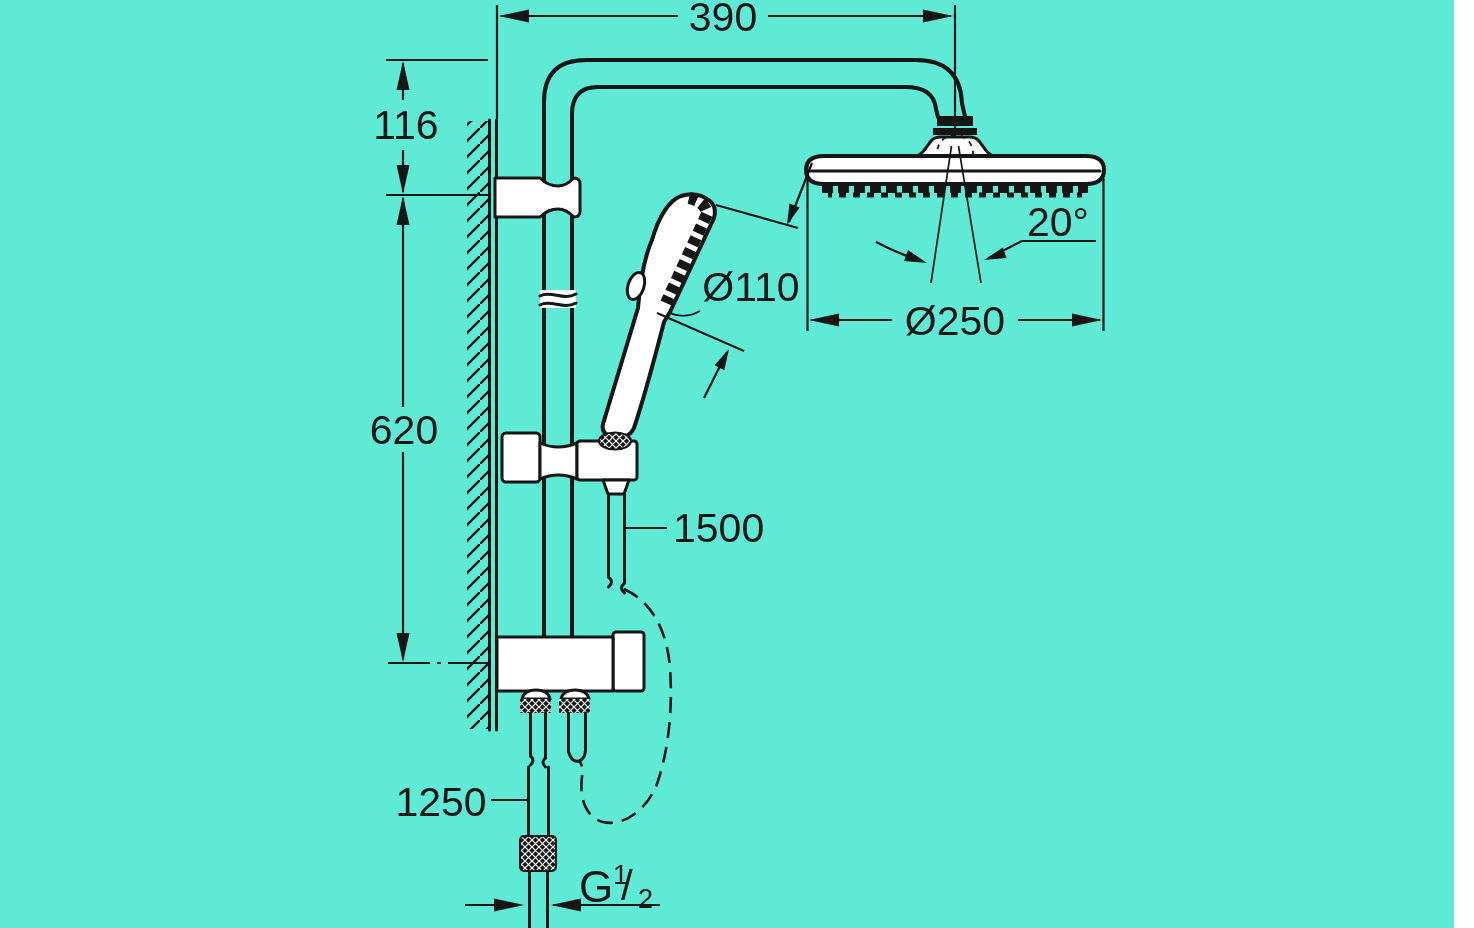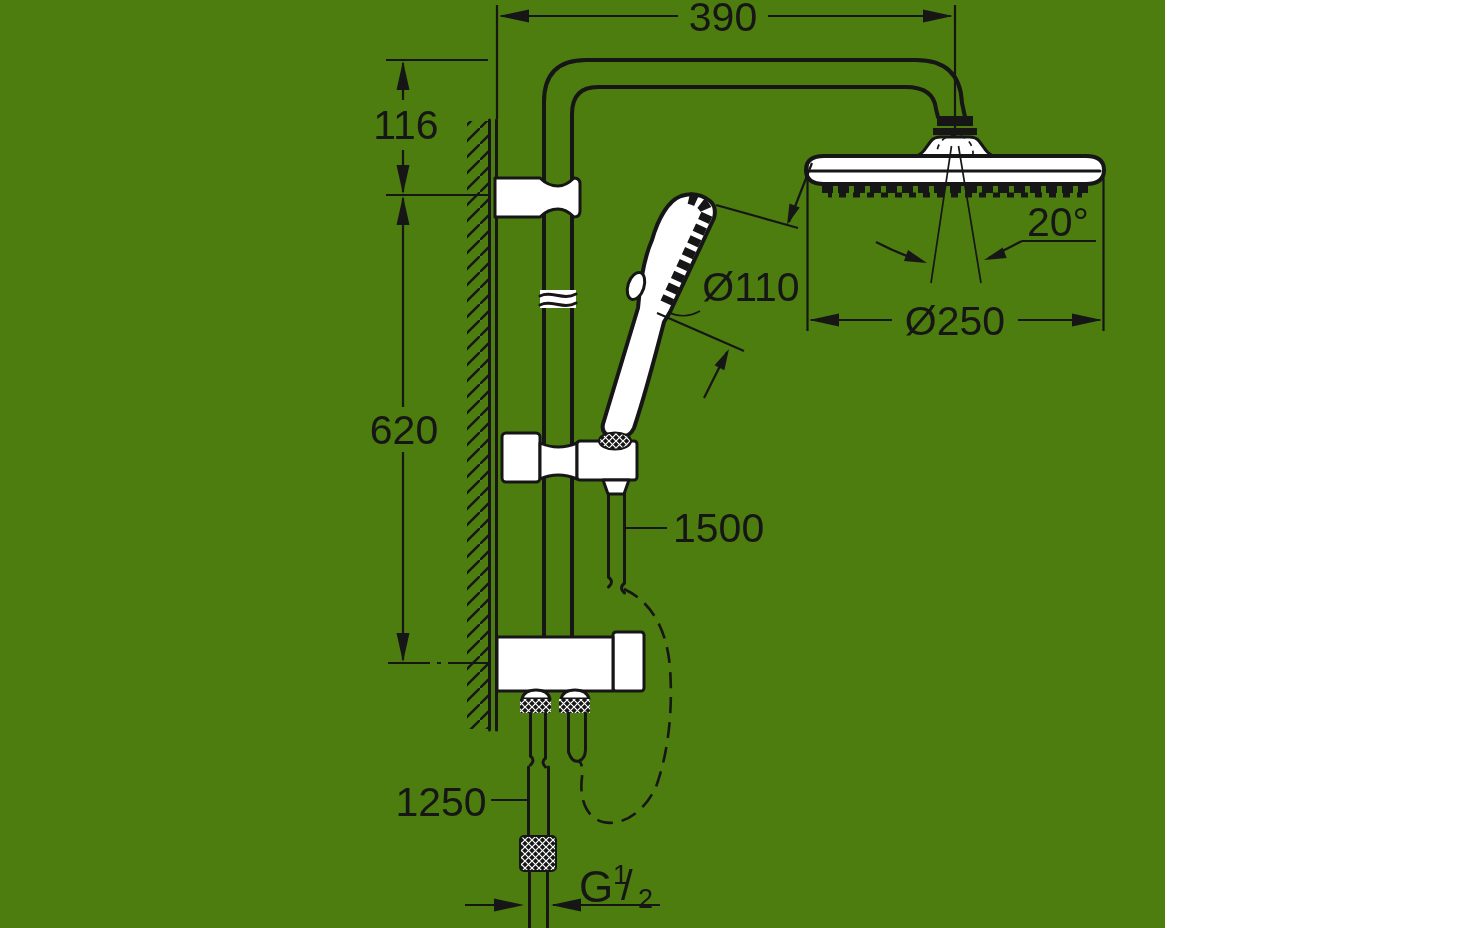--- a/index.html
+++ b/index.html
@@ -1,16 +1,16 @@
 <!DOCTYPE html>
 <html><head>
 <meta charset="utf-8">
 <style>
   html,body{margin:0;padding:0;background:#ffffff;}
-  .stage{width:1165px;height:928px;position:relative;background:#4d7c0f;overflow:hidden;}
+  .stage{width:1454px;height:928px;position:relative;background:#5eead4;overflow:hidden;}
   svg{display:block;}
   .ln{stroke:#161616;fill:none;stroke-width:4;stroke-linecap:round;stroke-linejoin:round;}
   .ln2{stroke:#161616;fill:none;stroke-width:3;stroke-linecap:round;stroke-linejoin:round;}
   .wfill{fill:#ffffff;}
   .dim{stroke:#161616;fill:none;stroke-width:2.2;stroke-linecap:butt;}
   .thin{stroke:#161616;fill:none;stroke-width:1.7;}
   .arrow{fill:#161616;stroke:none;}
   .blk{fill:#161616;stroke:none;}
   text{font-family:"Liberation Sans","DejaVu Sans",sans-serif;fill:#161616;}
   .dimtxt{font-size:41px;}

